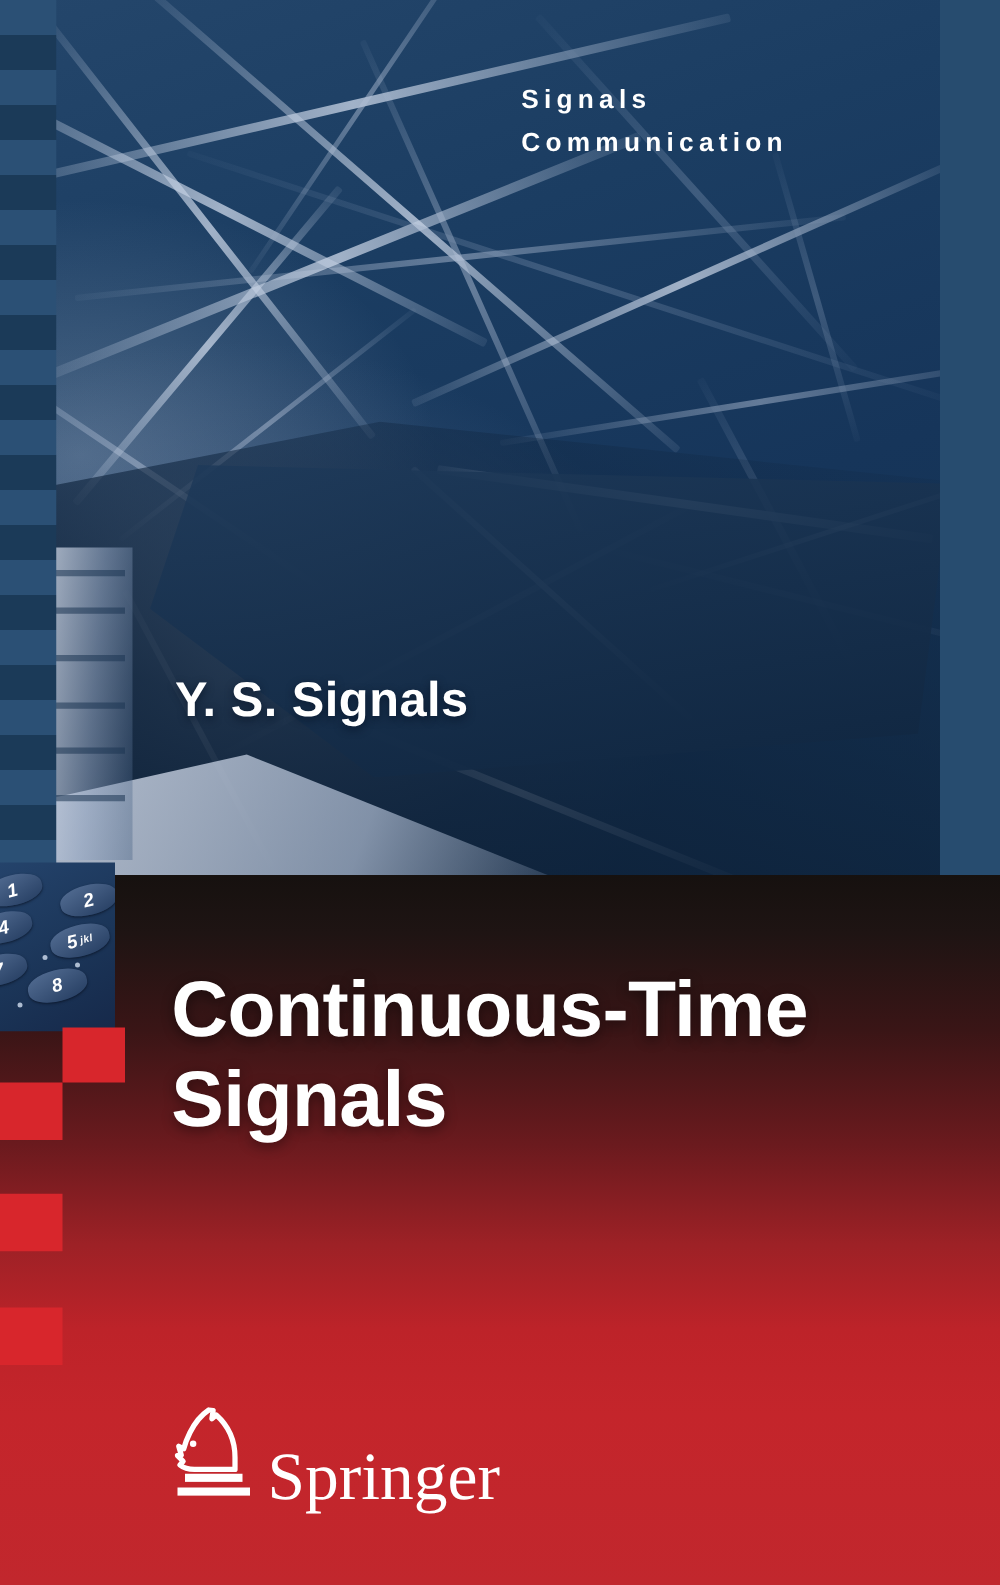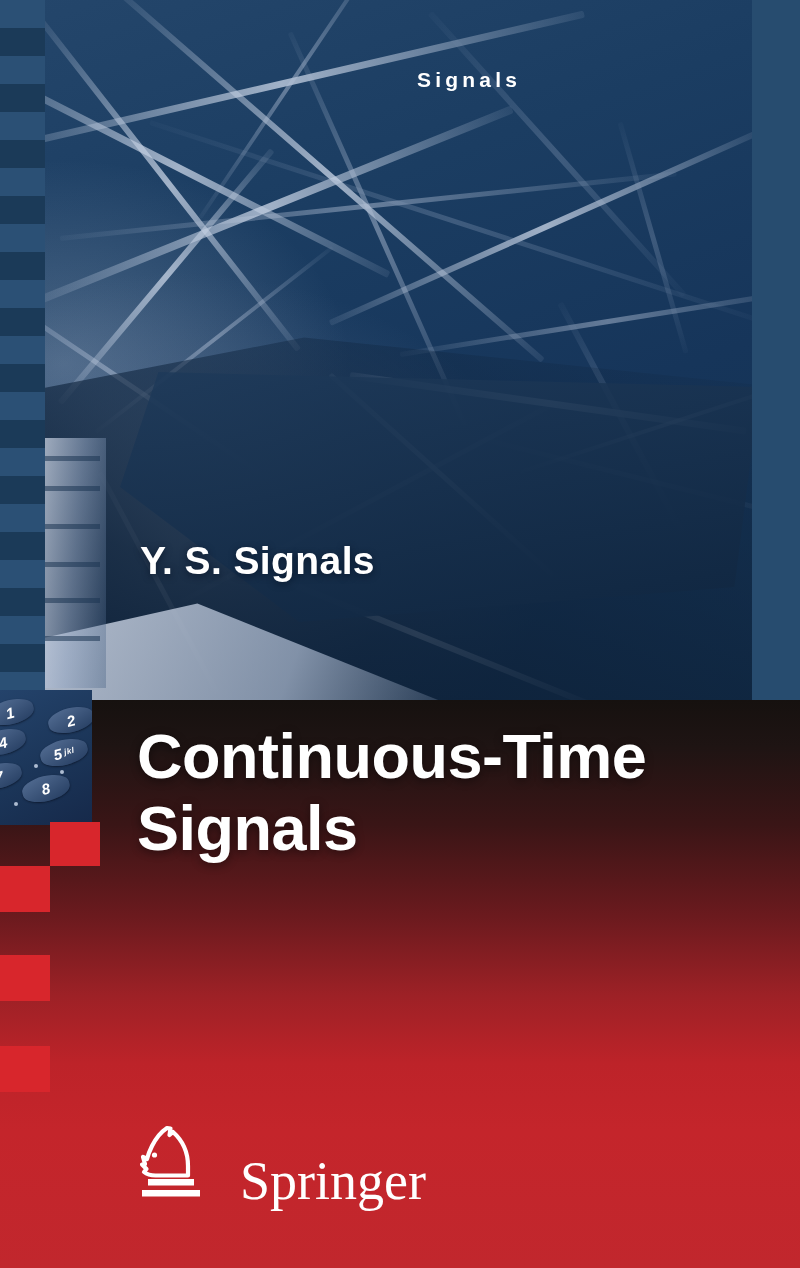--- a/index.html
+++ b/index.html
@@ -162,38 +162,38 @@
     background:#D8262C;
   }
   .b1 { left:50px; top:822px;  width:50px; height:44px; }
   .b2 { left:0;    top:866px;  width:50px; height:46px; }
   .b3 { left:0;    top:955px;  width:50px; height:46px; }
   .b4 { left:0;    top:1046px; width:50px; height:46px; }
 
   
   .title {
     position:absolute;
-    left:137px; top:720px;
+    left:137px; top:772px;
     width:640px;
     color:#ffffff;
     font-weight:bold;
     font-size:63px;
     line-height:72px;
     letter-spacing:-.5px;
     text-shadow:0 2px 10px rgba(0,0,0,.45);
   }
   .title div { white-space:nowrap; }
 
   
   .springer {
     position:absolute;
     left:134px; top:1122px;
     display:flex;
     align-items:flex-end;
-    gap:32px;
+    gap:6px;
   }
   .springer .knight { display:block; }
   .springer .wordmark {
     color:#ffffff;
     font-family:"Liberation Serif", serif;
     font-size:54px;
     line-height:54px;
     letter-spacing:0px;
     position:relative;
     top:4px;
@@ -246,20 +246,21 @@
         <i style="top:160px;"></i>
         <i style="top:198px;"></i>
     </div>
 
     <div class="photo-rightband"></div>
     <div class="stripes"></div>
   </div>
 
   <div class="series">
     <div>Signals</div>
+    <div>Communication</div>
   </div>
 
   <div class="author">Y. S. Signals</div>
 
   <div class="red-panel"></div>
 
   <div class="keypad">
     <div class="key k1">
       <span>1</span>
       <small></small>

